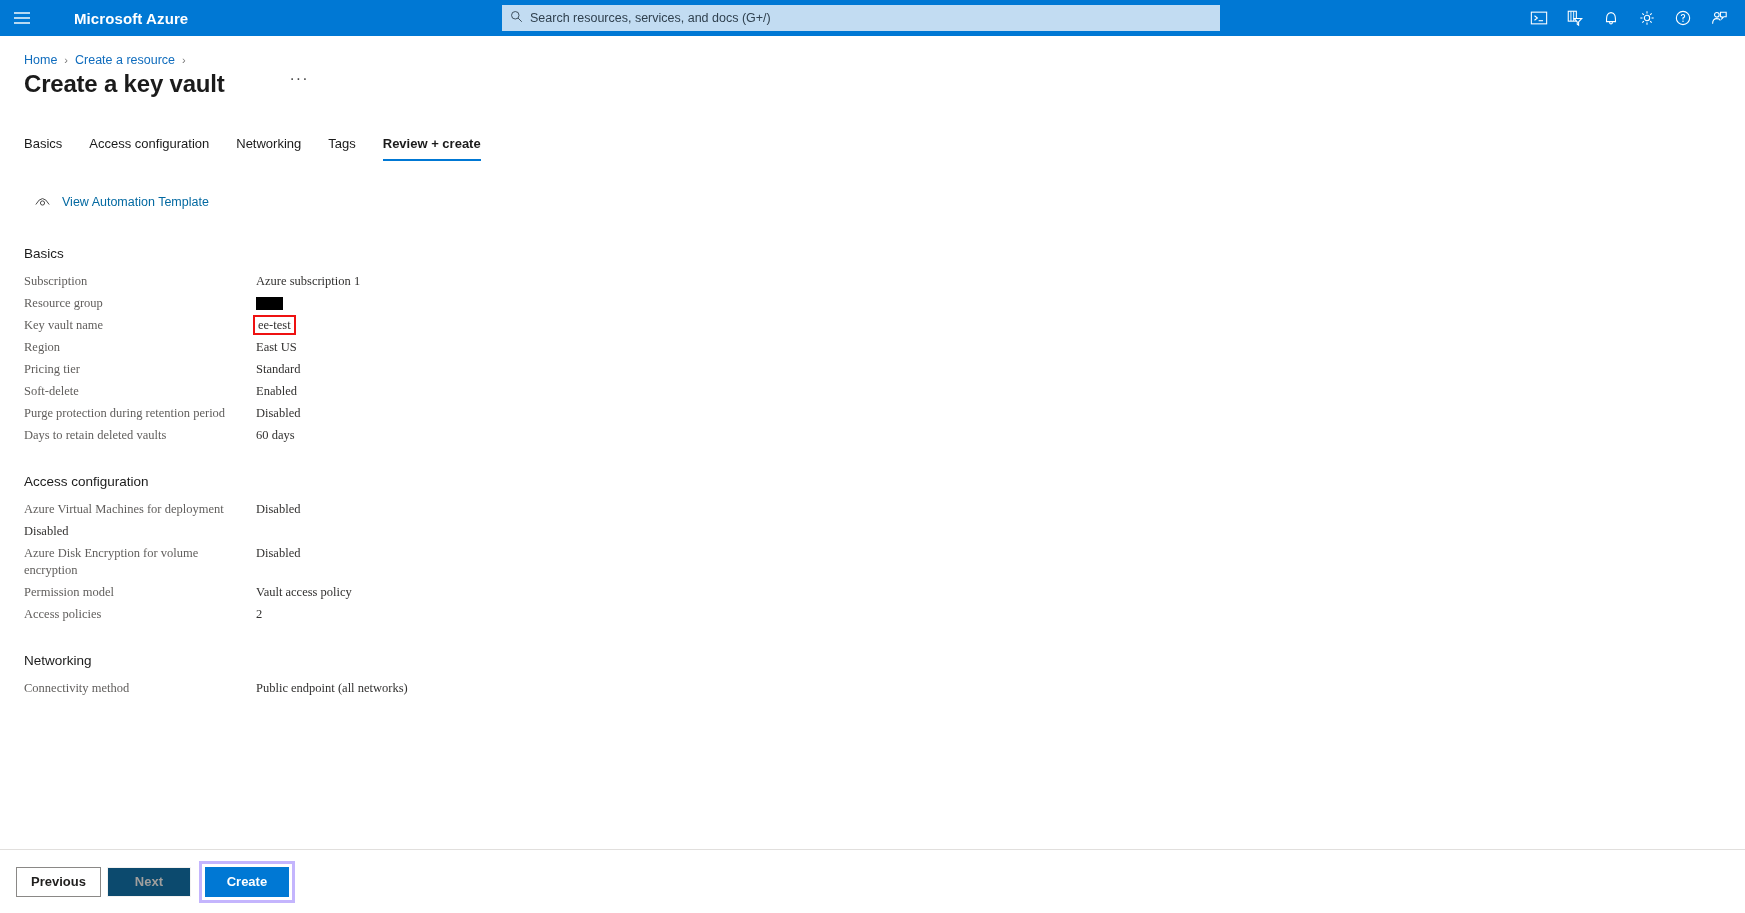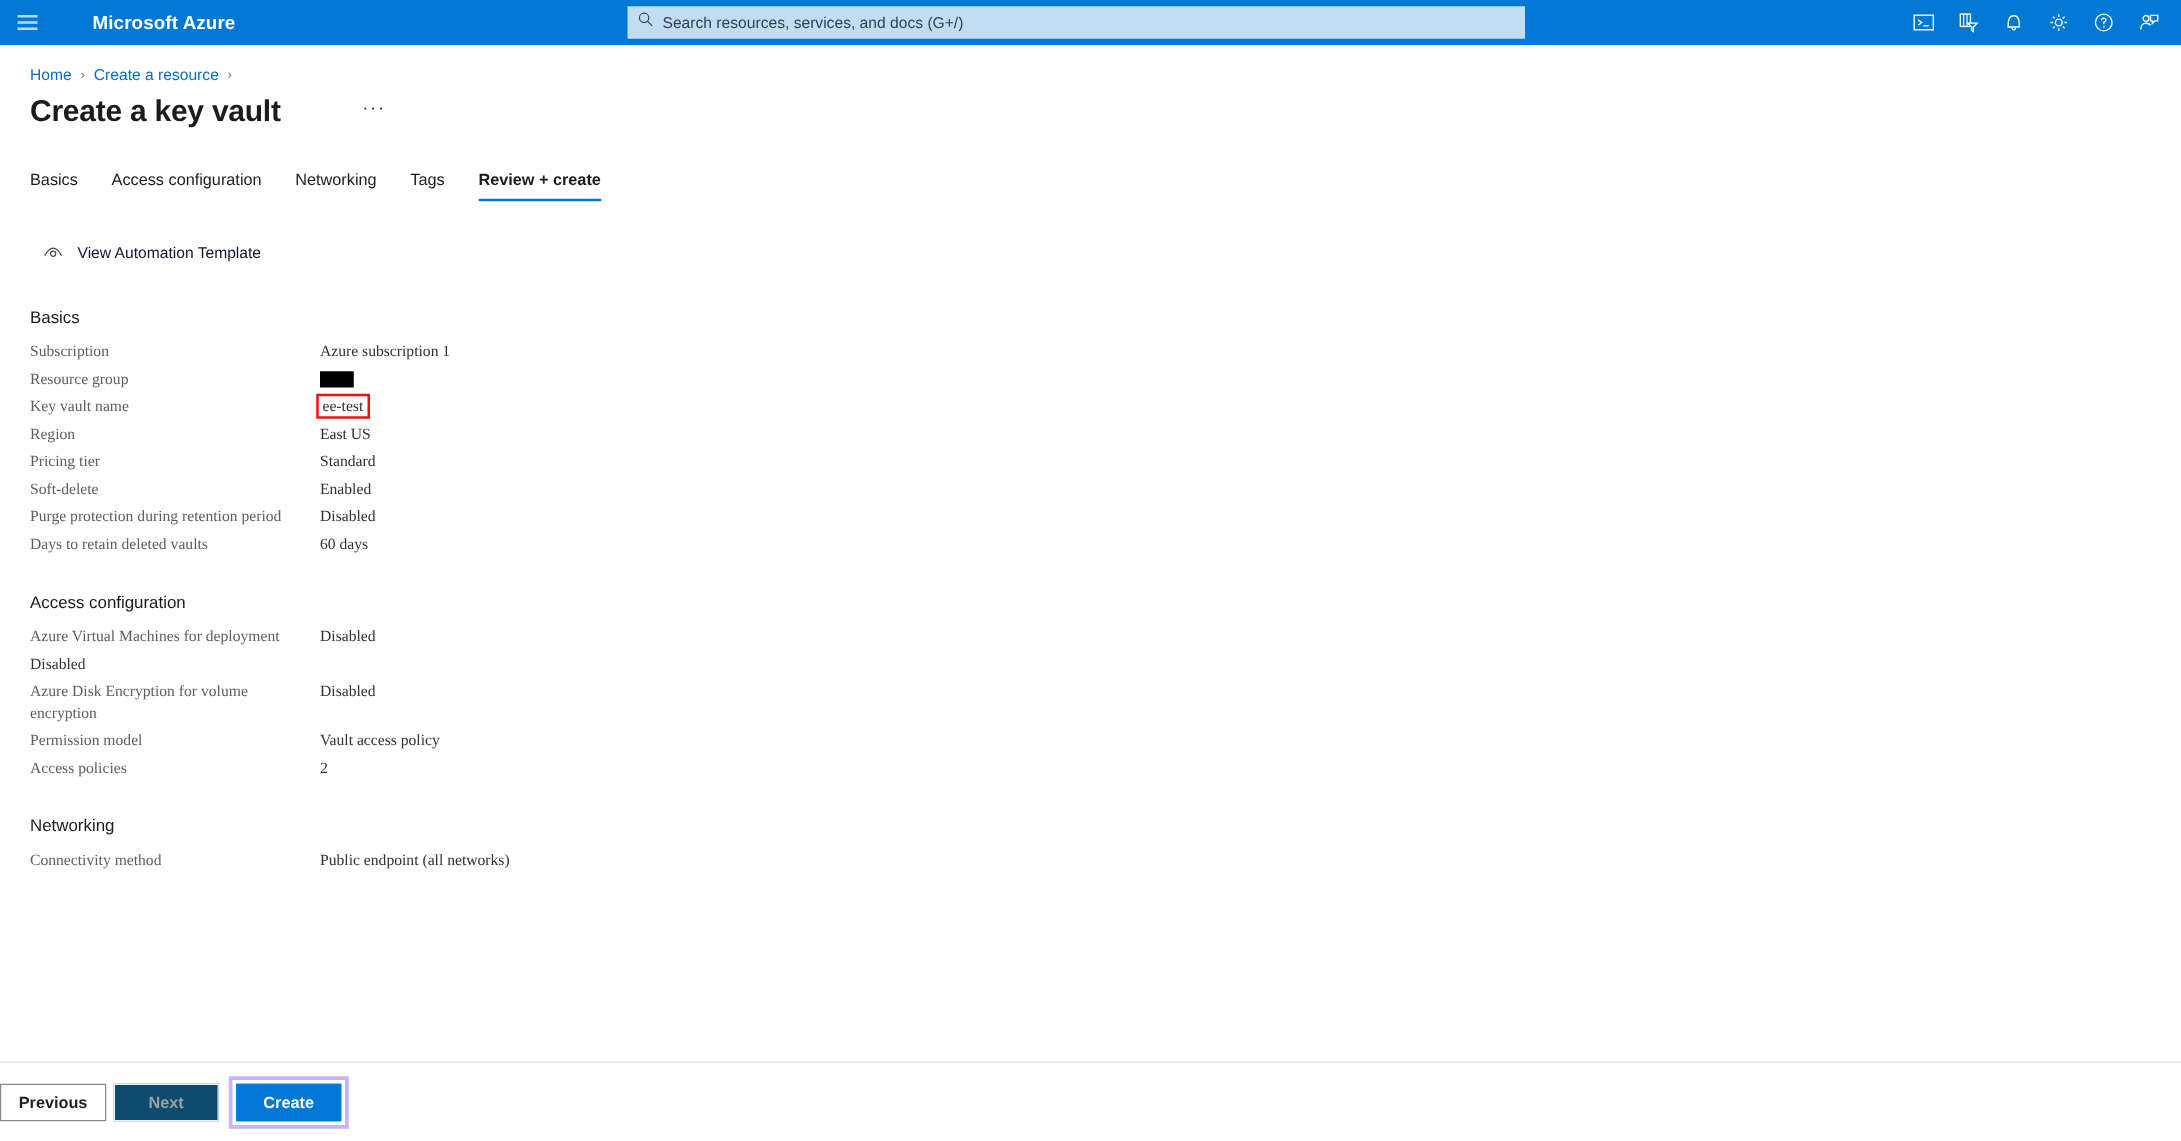--- a/index.html
+++ b/index.html
@@ -92,21 +92,21 @@
     align-items: center;
     font-size: 12.5px;
     padding-top: 22px;
     height: 26px;
   }
   .bc-link { color: #0f6cbd; cursor: pointer; }
   .bc-sep { color: #767676; margin: 0 7px; font-size: 11px; }
 
   .titlerow {
     display: flex;
-    align-items: flex-end;
+    align-items: flex-start;
     margin-top: 8px;
     height: 34px;
     gap: 48px;
   }
   .pagetitle {
     font-size: 24px;
     font-weight: 600;
     color: #1b1b1b;
     letter-spacing: -.2px;
   }
@@ -146,21 +146,21 @@
     align-items: center;
     margin-top: 30px;
     height: 22px;
     margin-left: 11px;
   }
   .cmdbtn {
     display: flex;
     align-items: center;
     cursor: pointer;
     font-size: 12.5px;
-    color: #0f172a;
+    color: #0369a1;
   }
   .cmdbtn .eye { margin-right: 12px; display: flex; align-items: center; }
 
   
   .section { margin-top: 30px; }
   .section.first { margin-top: 33px; }
   .section-title {
     font-size: 13.5px;
     color: #1b1b1b;
     margin-bottom: 12px;
@@ -203,20 +203,21 @@
   .footer {
     position: absolute;
     left: 0;
     bottom: 0;
     width: 1745px;
     height: 64px;
     border-top: 1px solid #e1dfdd;
     background: #ffffff;
     display: flex;
     align-items: center;
+    padding-left: 16px;
   }
   .btn {
     height: 30px;
     min-width: 84px;
     font-family: "Liberation Sans", sans-serif;
     font-size: 13px;
     font-weight: bold;
     cursor: pointer;
     border: 1px solid #8a8886;
     background: #ffffff;

